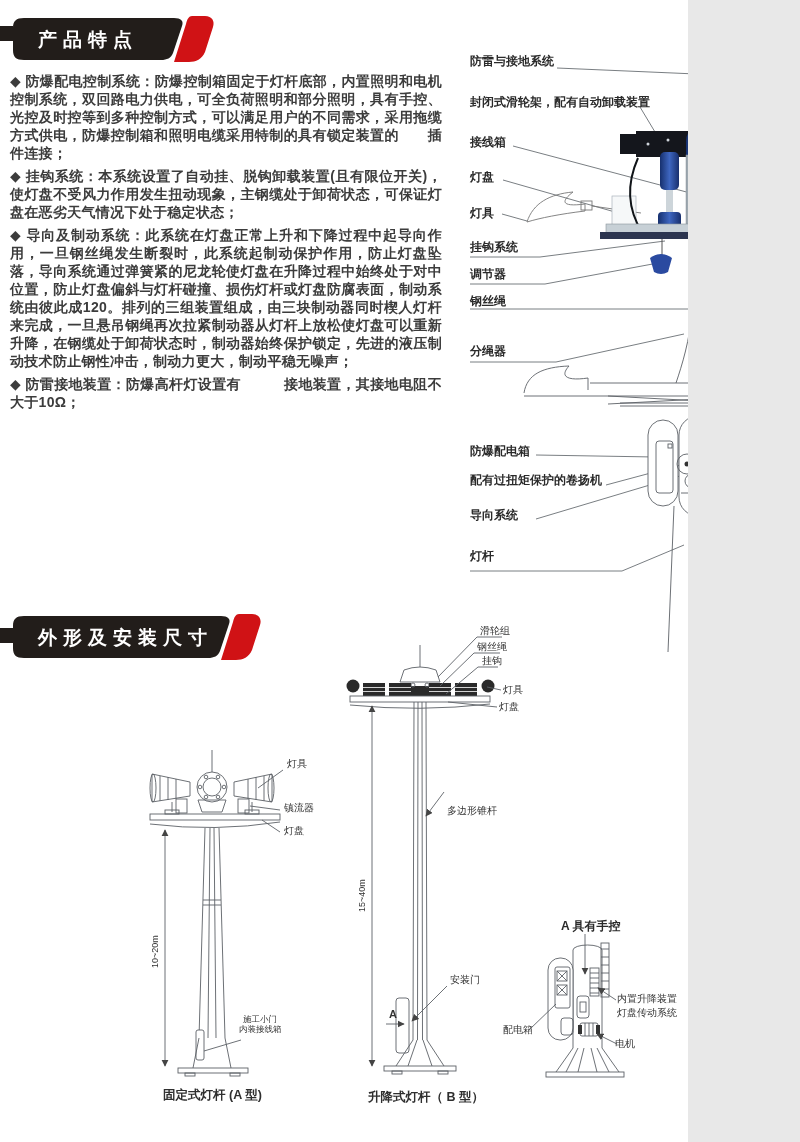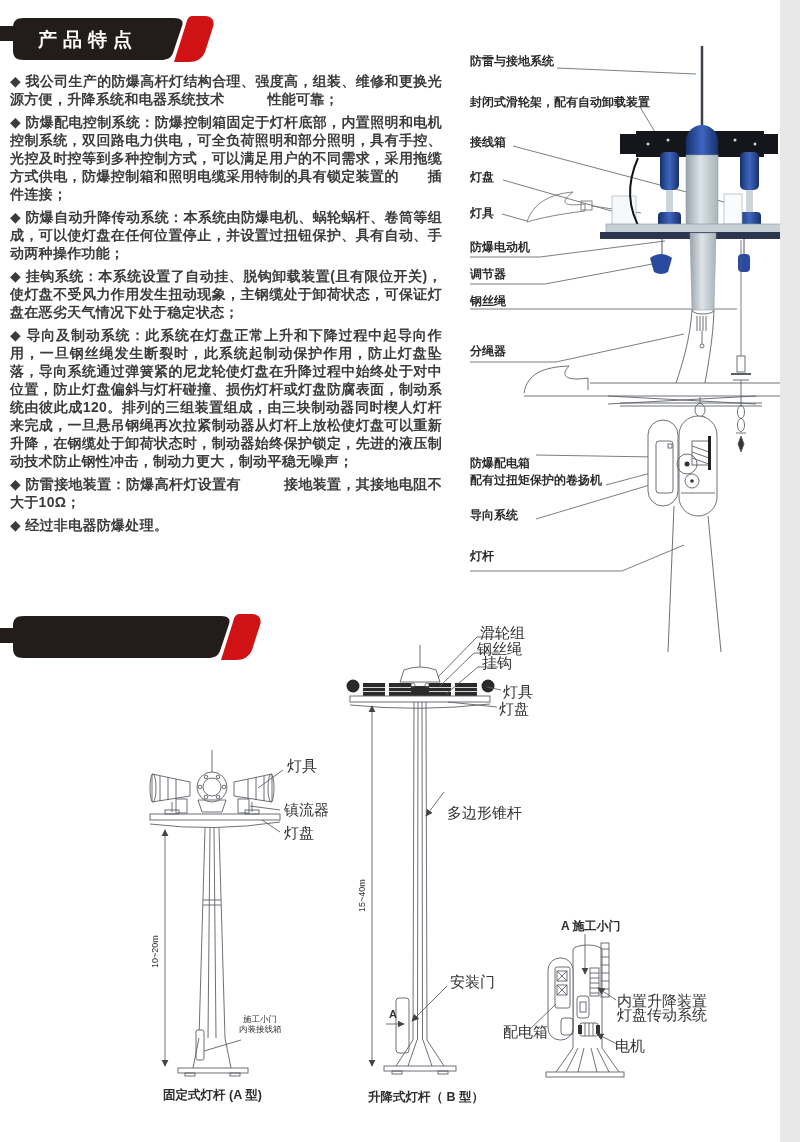--- a/index.html
+++ b/index.html
@@ -1,27 +1,27 @@
 <!DOCTYPE html>
 <html><head>
 <meta charset="utf-8">
 <style>
   html,body{margin:0;padding:0;background:#e8e8e8;}
-  .page{position:relative;width:780px;height:1142px;background:#ffffff;overflow:hidden;
+  .page{position:relative;width:688px;height:1142px;background:#ffffff;overflow:hidden;
         font-family:"Liberation Sans","DejaVu Sans",sans-serif;}
   .etab{position:absolute;left:0;width:13px;height:15px;background:#221d1a;}
   .banner{position:absolute;height:46px;}
   .banner svg{position:absolute;left:0;top:0;}
   .banner .bt{position:absolute;left:30px;top:11px;color:#ffffff;font-size:19px;
               font-weight:700;letter-spacing:6px;white-space:nowrap;}
   .features{position:absolute;left:10px;top:72px;width:432px;}
   .features p{margin:0 0 5px 0;font-size:14px;line-height:18px;text-align:justify;
               font-weight:600;color:#3c3c3c;letter-spacing:0.3px;}
   .lb{position:absolute;font-size:12px;font-weight:600;color:#2a2a2a;white-space:nowrap;}
-  .lb2{position:absolute;font-size:15px;font-weight:500;color:#333;white-space:nowrap;}
+  .lb2{position:absolute;font-size:10px;font-weight:500;color:#333;white-space:nowrap;}
   .lb3{position:absolute;font-size:8.5px;font-weight:500;color:#333;white-space:nowrap;text-align:right;}
   .cap{position:absolute;font-size:12.5px;font-weight:600;color:#2f2f2f;white-space:nowrap;}
   .dtitle{position:absolute;font-size:12px;font-weight:600;color:#2a2a2a;white-space:nowrap;}
   .dim{position:absolute;font-size:9px;color:#333;white-space:nowrap;
        transform:rotate(-90deg);transform-origin:left top;}
   .amark{position:absolute;font-size:11px;font-weight:600;color:#333;}
   svg{overflow:visible;}
 </style>
 </head>
 <body>
@@ -33,27 +33,24 @@
 
   <div class="banner" style="left:8px;top:16px;width:260px">
     <svg width="260" height="46" viewBox="0 0 260 46">
       <path d="M16,2 H166 C173,2 176,5 174,10 L165,37 C163,42 159,44 153,44 H16 C8,44 5,41 5,34 V12 C5,5 8,2 16,2 Z" fill="#221d1a"></path>
       <path d="M184,0 H197 C204,0 207,5 205,11 L197,36 C194,43 188,46 181,46 H166 L178,8 C179,3 181,0 184,0 Z" fill="#d01215"></path>
     </svg>
     <span class="bt">产品特点</span>
   </div>
 
   <div class="features">
-    <p>◆ 我公司生产的防爆高杆灯结构合理、强度高，组装、维修和更换光源方便，升降系统和电器系统技术　　　性能可靠；</p>
     <p>◆ 防爆配电控制系统：防爆控制箱固定于灯杆底部，内置照明和电机控制系统，双回路电力供电，可全负荷照明和部分照明，具有手控、光控及时控等到多种控制方式，可以满足用户的不同需求，采用拖缆方式供电，防爆控制箱和照明电缆采用特制的具有锁定装置的　　插件连接；</p>
-    <p>◆ 防爆自动升降传动系统：本系统由防爆电机、蜗轮蜗杆、卷筒等组成，可以使灯盘在任何位置停止，并设置过扭钮保护、具有自动、手动两种操作功能；</p>
     <p>◆ 挂钩系统：本系统设置了自动挂、脱钩卸载装置(且有限位开关)，使灯盘不受风力作用发生扭动现象，主钢缆处于卸荷状态，可保证灯盘在恶劣天气情况下处于稳定状态；</p>
     <p>◆ 导向及制动系统：此系统在灯盘正常上升和下降过程中起导向作用，一旦钢丝绳发生断裂时，此系统起制动保护作用，防止灯盘坠落，导向系统通过弹簧紧的尼龙轮使灯盘在升降过程中始终处于对中位置，防止灯盘偏斜与灯杆碰撞、损伤灯杆或灯盘防腐表面，制动系统由彼此成120。排列的三组装置组成，由三块制动器同时楔人灯杆来完成，一旦悬吊钢绳再次拉紧制动器从灯杆上放松使灯盘可以重新升降，在钢缆处于卸荷状态时，制动器始终保护锁定，先进的液压制动技术防止钢性冲击，制动力更大，制动平稳无噪声；</p>
     <p>◆ 防雷接地装置：防爆高杆灯设置有　　　接地装置，其接地电阻不大于10Ω；</p>
-    <p>◆ 经过非电器防爆处理。</p>
   </div>
 
   <svg style="position:absolute;left:440px;top:40px" width="360" height="615" viewBox="440 40 360 615">
     <defs>
       <linearGradient id="gmetal" x1="0" y1="0" x2="1" y2="0">
         <stop offset="0" stop-color="#98a3ab"></stop>
           <stop offset="0.45" stop-color="#dde4e8"></stop>
           <stop offset="1" stop-color="#a9b3ba"></stop>
       </linearGradient>
       <linearGradient id="gblue" x1="0" y1="0" x2="1" y2="0">
@@ -169,34 +166,35 @@
       <path d="M674,506 L668,652"></path>
       <path d="M708,516 L721,652"></path>
     </g>
   </svg>
 
   <div class="lb" style="left:470px;top:53px">防雷与接地系统</div>
   <div class="lb" style="left:470px;top:94px">封闭式滑轮架，配有自动卸载装置</div>
   <div class="lb" style="left:470px;top:134px">接线箱</div>
   <div class="lb" style="left:470px;top:169px">灯盘</div>
   <div class="lb" style="left:470px;top:205px">灯具</div>
-  <div class="lb" style="left:470px;top:239px">防爆电动机</div>
+  <div class="lb" style="left:470px;top:239px">挂钩系统</div>
   <div class="lb" style="left:470px;top:266px">调节器</div>
   <div class="lb" style="left:470px;top:293px">钢丝绳</div>
   <div class="lb" style="left:470px;top:343px">分绳器</div>
-  <div class="lb" style="left:470px;top:455px">防爆配电箱</div>
+  <div class="lb" style="left:470px;top:443px">防爆配电箱</div>
   <div class="lb" style="left:470px;top:472px">配有过扭矩保护的卷扬机</div>
   <div class="lb" style="left:470px;top:507px">导向系统</div>
   <div class="lb" style="left:470px;top:548px">灯杆</div>
 
   <div class="banner" style="left:8px;top:614px;width:290px">
     <svg width="290" height="46" viewBox="0 0 290 46">
       <path d="M16,2 H213 C220,2 223,5 221,10 L212,37 C210,42 206,44 200,44 H16 C8,44 5,41 5,34 V12 C5,5 8,2 16,2 Z" fill="#221d1a"></path>
       <path d="M231,0 H244 C251,0 254,5 252,11 L244,36 C241,43 235,46 228,46 H213 L225,8 C226,3 228,0 231,0 Z" fill="#d01215"></path>
     </svg>
+    <span class="bt">外形及安装尺寸</span>
   </div>
 
   <svg style="position:absolute;left:100px;top:620px" width="700" height="500" viewBox="100 620 700 500">
     <defs>
       <marker id="ar" viewBox="0 0 10 10" refX="9" refY="5" markerWidth="8" markerHeight="8" orient="auto-start-reverse">
         <path d="M0,0 L10,5 L0,10 Z" fill="#444"></path>
       </marker>
     </defs>
 
     <g stroke="#5c6166" stroke-width="0.9" fill="none">
@@ -351,19 +349,19 @@
   <div class="lb2" style="left:477px;top:640px">钢丝绳</div>
   <div class="lb2" style="left:482px;top:654px">挂钩</div>
   <div class="lb2" style="left:503px;top:683px">灯具</div>
   <div class="lb2" style="left:499px;top:700px">灯盘</div>
   <div class="lb2" style="left:447px;top:804px">多边形锥杆</div>
   <div class="dim" style="left:357px;top:912px">15~40m</div>
   <div class="lb2" style="left:450px;top:973px">安装门</div>
   <div class="amark" style="left:389px;top:1008px">A</div>
   <div class="cap" style="left:368px;top:1089px">升降式灯杆（ B 型）</div>
 
-  <div class="dtitle" style="left:561px;top:918px">A 施工小门</div>
+  <div class="dtitle" style="left:561px;top:918px">A 具有手控</div>
   <div class="lb2" style="left:503px;top:1023px">配电箱</div>
   <div class="lb2" style="left:617px;top:992px">内置升降装置</div>
   <div class="lb2" style="left:617px;top:1006px">灯盘传动系统</div>
   <div class="lb2" style="left:615px;top:1037px">电机</div>
 
 </div>
 
 </body></html>

